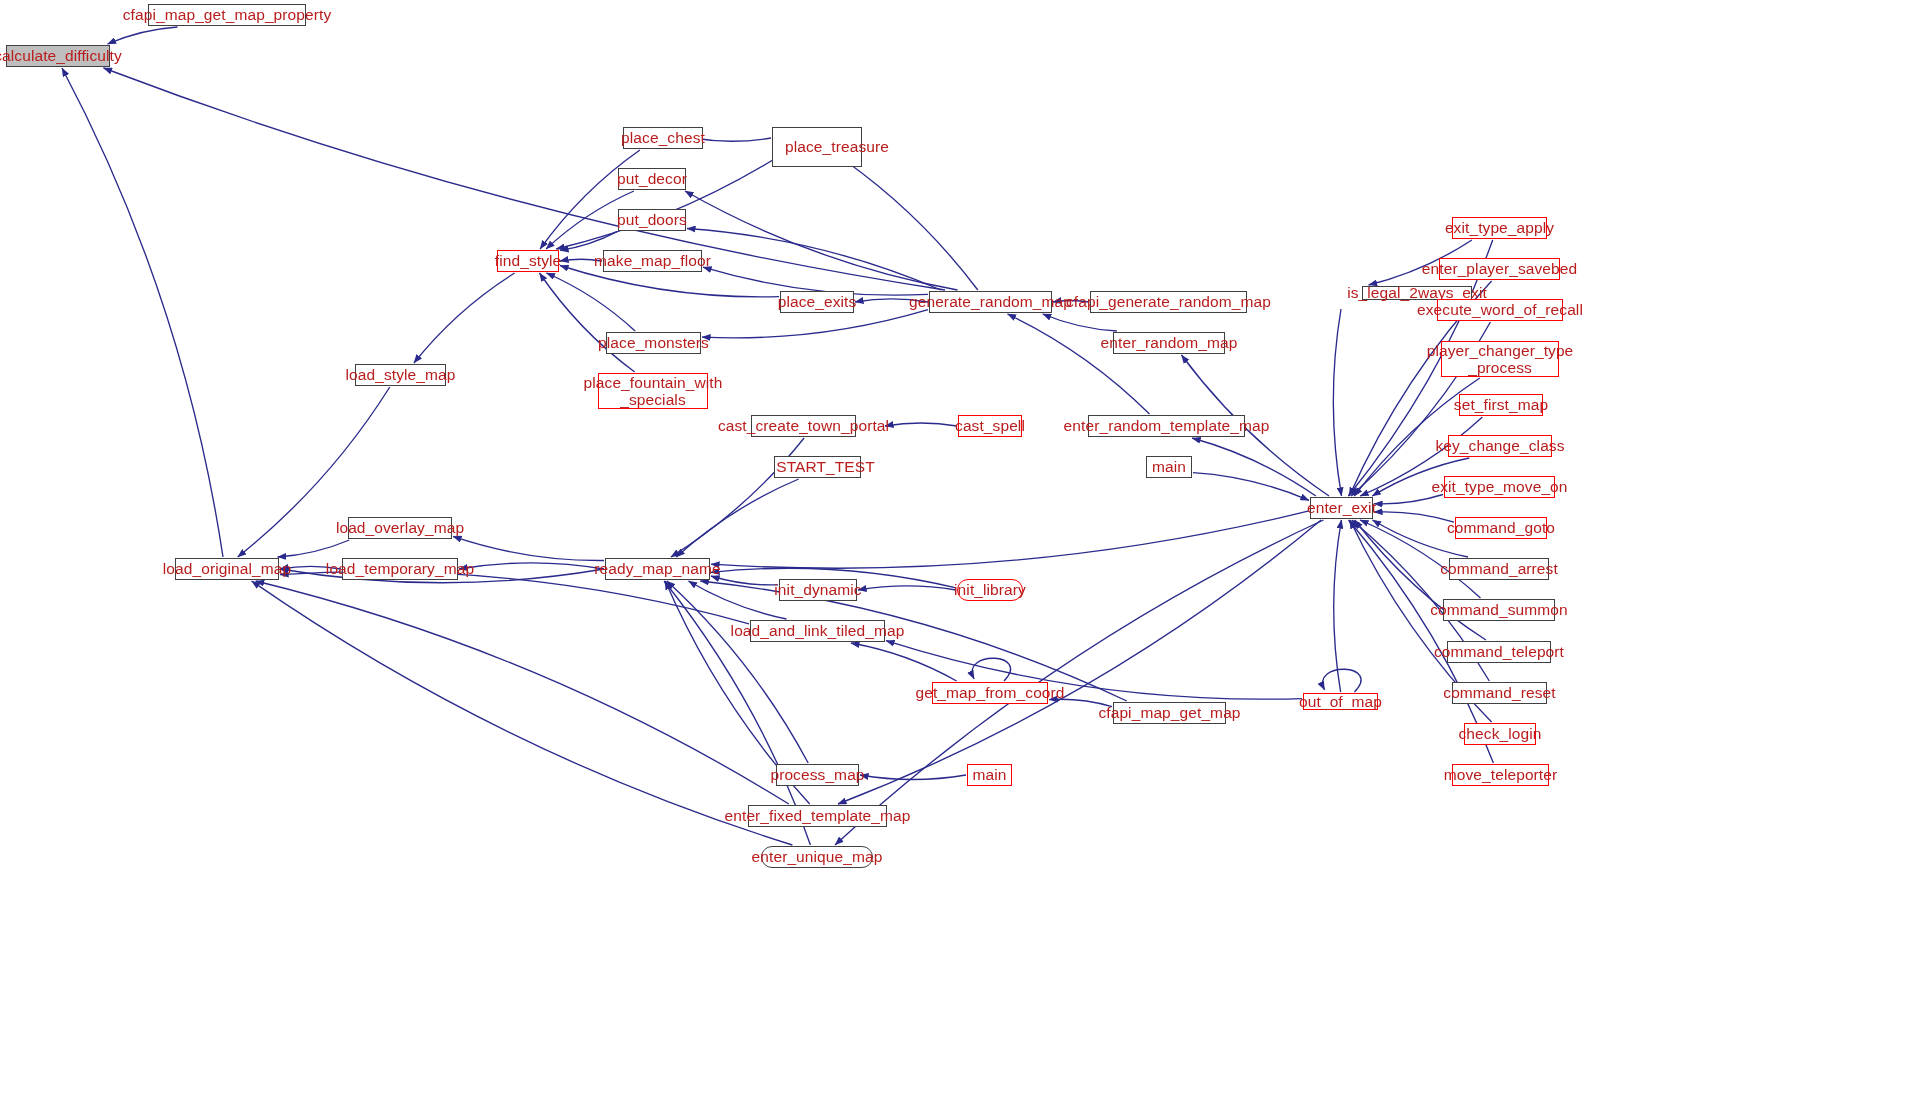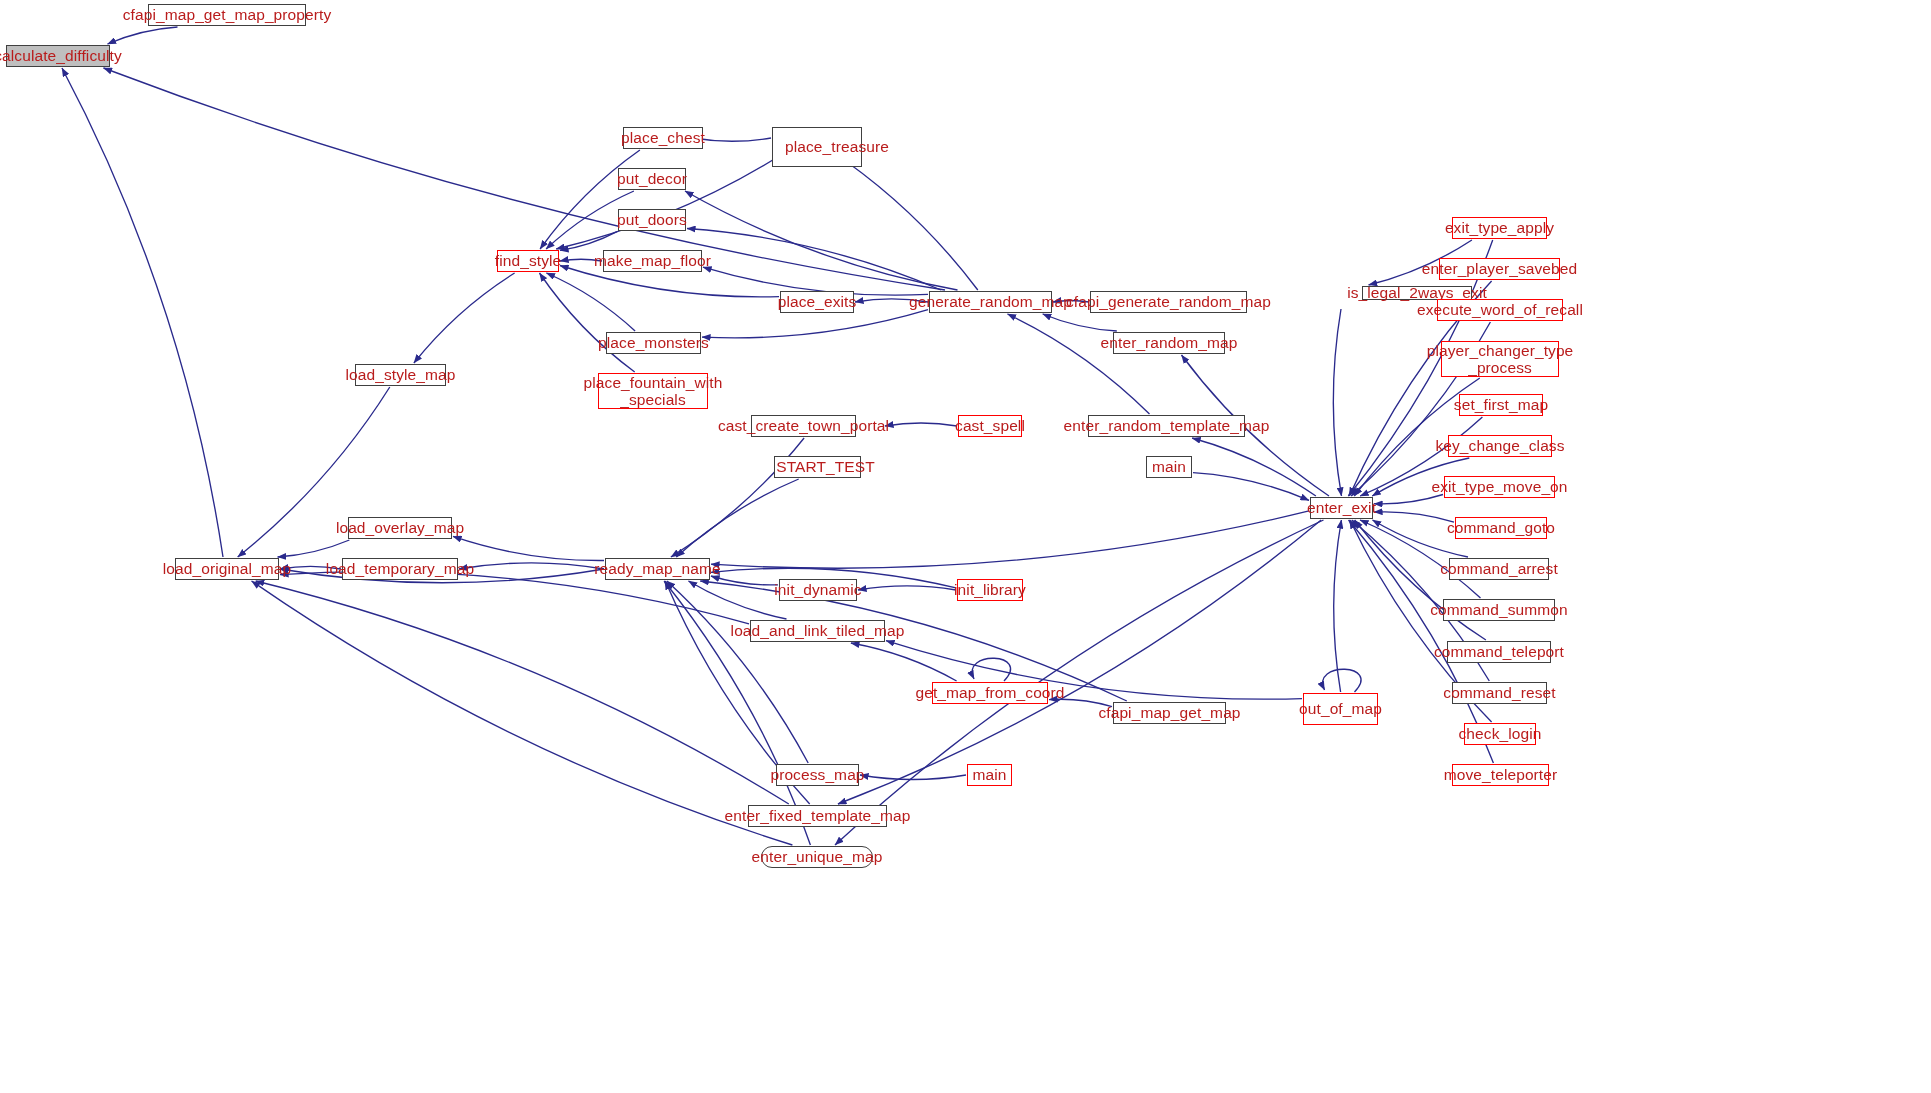--- a/index.html
+++ b/index.html
@@ -173,23 +173,23 @@
       <div class="node" style="left: 1088px; top: 415px; width: 157px; height: 22px;"><span class="lbl">enter_random_template_map</span></div>
       <div class="node" style="left: 751px; top: 415px; width: 105px; height: 22px;"><span class="lbl">cast_create_town_portal</span></div>
       <div class="node red" style="left: 958px; top: 415px; width: 64px; height: 22px;"><span class="lbl">cast_spell</span></div>
       <div class="node" style="left: 1146px; top: 456px; width: 46px; height: 22px;"><span class="lbl">main</span></div>
       <div class="node" style="left: 774px; top: 456px; width: 87px; height: 22px; padding-left: 16px;"><span class="lbl">START_TEST</span></div>
       <div class="node" style="left: 348px; top: 517px; width: 104px; height: 22px;"><span class="lbl">load_overlay_map</span></div>
       <div class="node" style="left: 175px; top: 558px; width: 104px; height: 22px;"><span class="lbl">load_original_map</span></div>
       <div class="node" style="left: 342px; top: 558px; width: 116px; height: 22px;"><span class="lbl">load_temporary_map</span></div>
       <div class="node" style="left: 605px; top: 558px; width: 105px; height: 22px;"><span class="lbl">ready_map_name</span></div>
       <div class="node" style="left: 779px; top: 579px; width: 78px; height: 22px;"><span class="lbl">init_dynamic</span></div>
-      <div class="node red" style="left: 957px; top: 579px; width: 66px; height: 22px;"><span class="lbl">init_library</span></div>
+      <div class="node red" style="left: 957px; top: 579px; width: 66px; height: 22px; border-radius: 11px;"><span class="lbl">init_library</span></div>
       <div class="node" style="left: 750px; top: 620px; width: 135px; height: 22px;"><span class="lbl">load_and_link_tiled_map</span></div>
       <div class="node red" style="left: 932px; top: 682px; width: 116px; height: 22px;"><span class="lbl">get_map_from_coord</span></div>
       <div class="node" style="left: 1113px; top: 702px; width: 113px; height: 22px;"><span class="lbl">cfapi_map_get_map</span></div>
-      <div class="node red" style="left: 1303px; top: 693px; width: 75px; height: 32px;"><span class="lbl">out_of_map</span></div>
+      <div class="node red" style="left: 1303px; top: 693px; width: 75px; height: 17px;"><span class="lbl">out_of_map</span></div>
       <div class="node" style="left: 776px; top: 764px; width: 83px; height: 22px;"><span class="lbl">process_map</span></div>
       <div class="node red" style="left: 967px; top: 764px; width: 45px; height: 22px;"><span class="lbl">main</span></div>
       <div class="node" style="left: 748px; top: 805px; width: 139px; height: 22px;"><span class="lbl">enter_fixed_template_map</span></div>
       <div class="node" style="left: 761px; top: 846px; width: 112px; height: 22px; border-radius: 11px;"><span class="lbl">enter_unique_map</span></div>
     </div>
 </div>
 
 </body></html>

